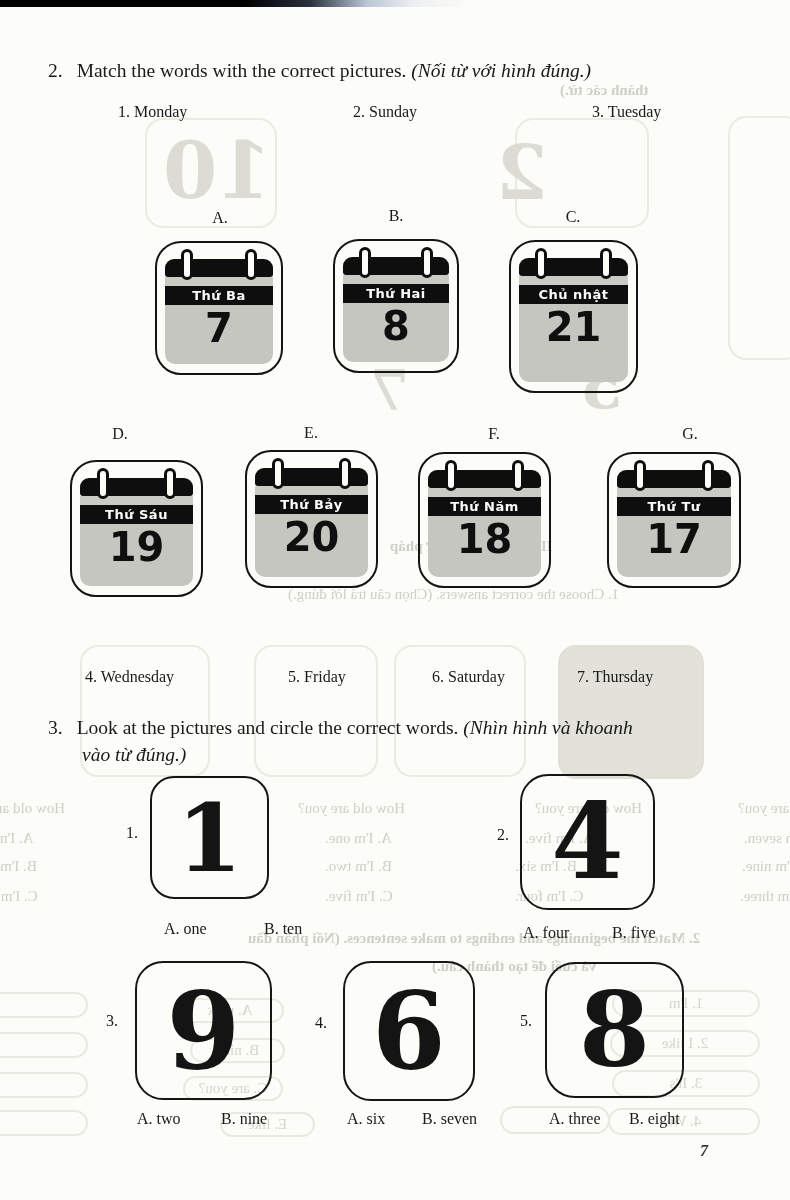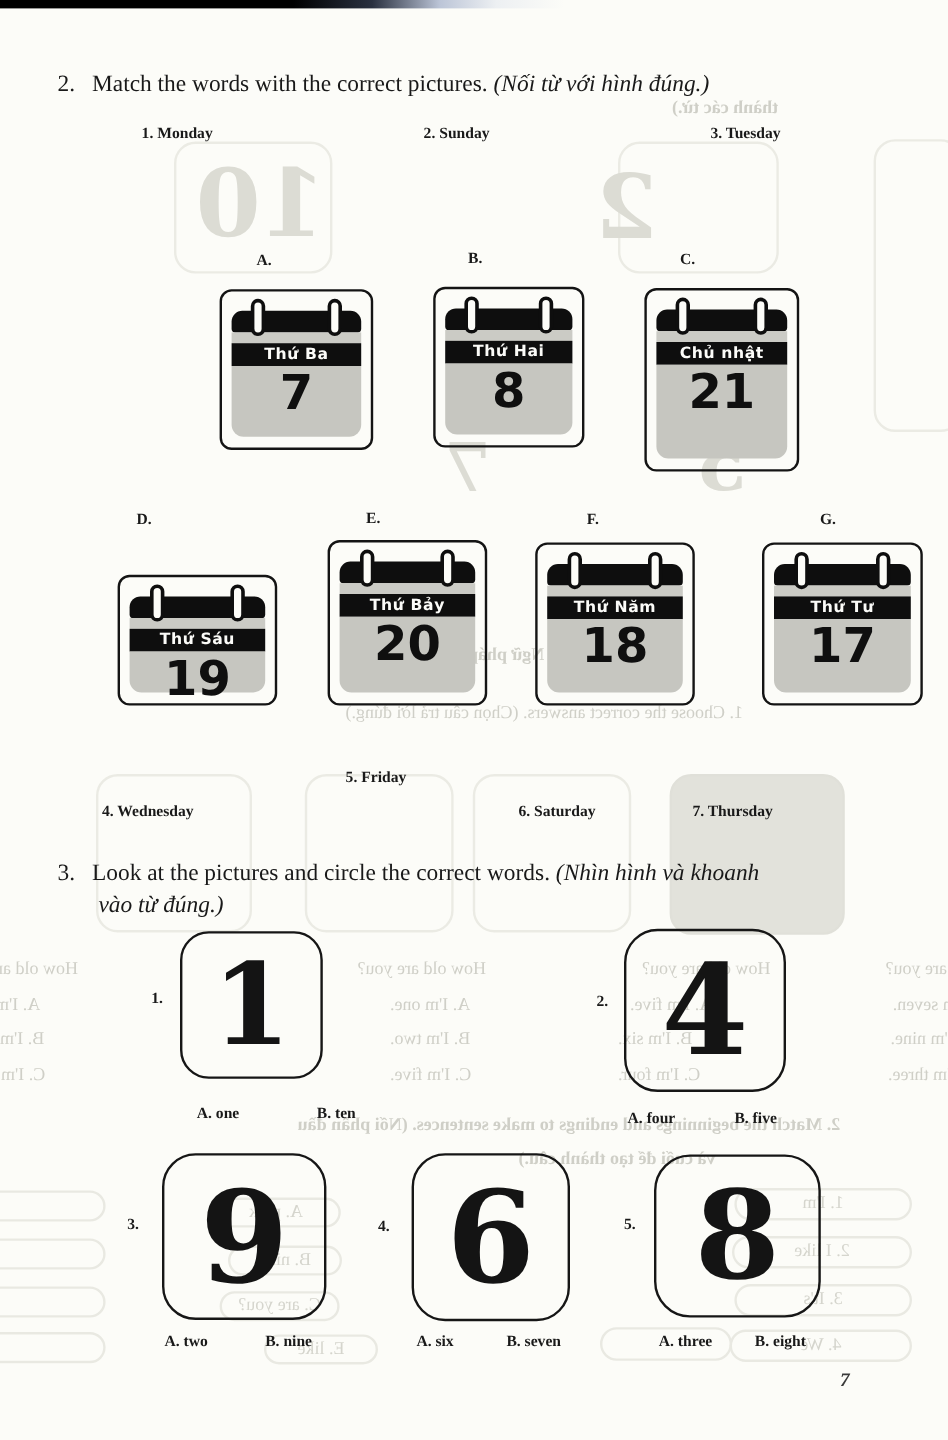--- a/index.html
+++ b/index.html
@@ -14,25 +14,25 @@
   
   .topbar{position:absolute;left:0;top:0;width:470px;height:7px;
     background:linear-gradient(to right,#000 0%,#000 52%,#2a3140 66%,rgba(110,130,175,.45) 78%,rgba(150,170,210,.15) 88%,transparent 100%);}
 
   
   .ex-title{position:absolute;font-size:19.5px;font-weight:normal;line-height:27px;white-space:nowrap;}
   .ex-title .num{margin-right:14px;}
   .ex-title .vi{font-style:italic;}
   .ex-title .line2{margin-left:34px;white-space:nowrap;}
 
-  .word,.letter,.opt,.inum{position:absolute;font-size:13px;white-space:nowrap;font-weight:bold;}
+  .word,.letter,.opt,.inum{position:absolute;font-size:16px;white-space:nowrap;}
   .letter{transform:translateX(-50%);}
 
   
-  .cal-box{position:absolute;box-sizing:border-box;border:2.6px solid #141414;border-radius:10px;background:transparent;margin-left:28px;}
+  .cal-box{position:absolute;box-sizing:border-box;border:2.6px solid #141414;border-radius:26px;background:transparent;}
   .cal{position:absolute;left:8px;right:8px;top:6px;bottom:9px;}
   .cal-head{position:absolute;left:0;right:0;top:10px;height:18px;background:#0e0e0e;border-radius:9px 9px 3px 3px;}
   .cal-strip{position:absolute;left:0;right:0;top:28px;height:9px;background:#cbcbc5;}
   .cal-label{position:absolute;left:0;right:0;top:37px;height:19px;background:#0e0e0e;color:#fbfbf8;
     font:bold 13px/19px "DejaVu Sans",sans-serif;text-align:center;letter-spacing:.5px;}
   .cal-body{position:absolute;left:0;right:0;top:56px;bottom:0;background:#c6c6c0;border-radius:0 0 10px 10px;
     display:flex;align-items:flex-start;justify-content:center;padding-top:3px;
     font:bold 40px/1 "DejaVu Sans",sans-serif;color:#0f0f0f;}
   .ring{position:absolute;top:0;width:12px;height:31px;box-sizing:border-box;border:3px solid #0e0e0e;
     background:#fcfcf8;border-radius:7px;z-index:2;}
@@ -155,21 +155,21 @@
         <div class="cal-label">Chủ nhật</div>
         <div class="cal-body">21</div>
       </div>
     </div>
 
     <span class="letter" style="left:120px;top:425px">D.</span>
     <span class="letter" style="left:311px;top:424px">E.</span>
     <span class="letter" style="left:494px;top:425px">F.</span>
     <span class="letter" style="left:690px;top:425px">G.</span>
 
-    <div class="cal-box" style="left:70px;top:479px;width:133px;height:109px">
+    <div class="cal-box" style="left:70px;top:460px;width:133px;height:137px">
       <div class="cal">
         <span class="ring l"></span>
         <span class="ring r"></span>
         <div class="cal-head"></div>
         <div class="cal-strip"></div>
         <div class="cal-label">Thứ Sáu</div>
         <div class="cal-body">19</div>
       </div>
     </div>
     <div class="cal-box" style="left:245px;top:450px;width:133px;height:138px">
@@ -197,21 +197,21 @@
         <span class="ring l"></span>
         <span class="ring r"></span>
         <div class="cal-head"></div>
         <div class="cal-strip"></div>
         <div class="cal-label">Thứ Tư</div>
         <div class="cal-body">17</div>
       </div>
     </div>
 
     <span class="word" style="left:85px;top:668px">4. Wednesday</span>
-    <span class="word" style="left:288px;top:640px">5. Friday</span>
+    <span class="word" style="left:288px;top:668px">5. Friday</span>
     <span class="word" style="left:432px;top:668px">6. Saturday</span>
     <span class="word" style="left:577px;top:668px">7. Thursday</span>
 
     <div class="ex-title" style="left:48px;top:714px">
       <div><span class="num">3.</span><span>Look at the pictures and circle the correct words.</span>
         <span class="vi">(Nhìn hình và khoanh</span></div>
       <div class="line2 vi">vào từ đúng.)</div>
     </div>
 
     <span class="inum" style="left:126px;top:824px">1.</span>

